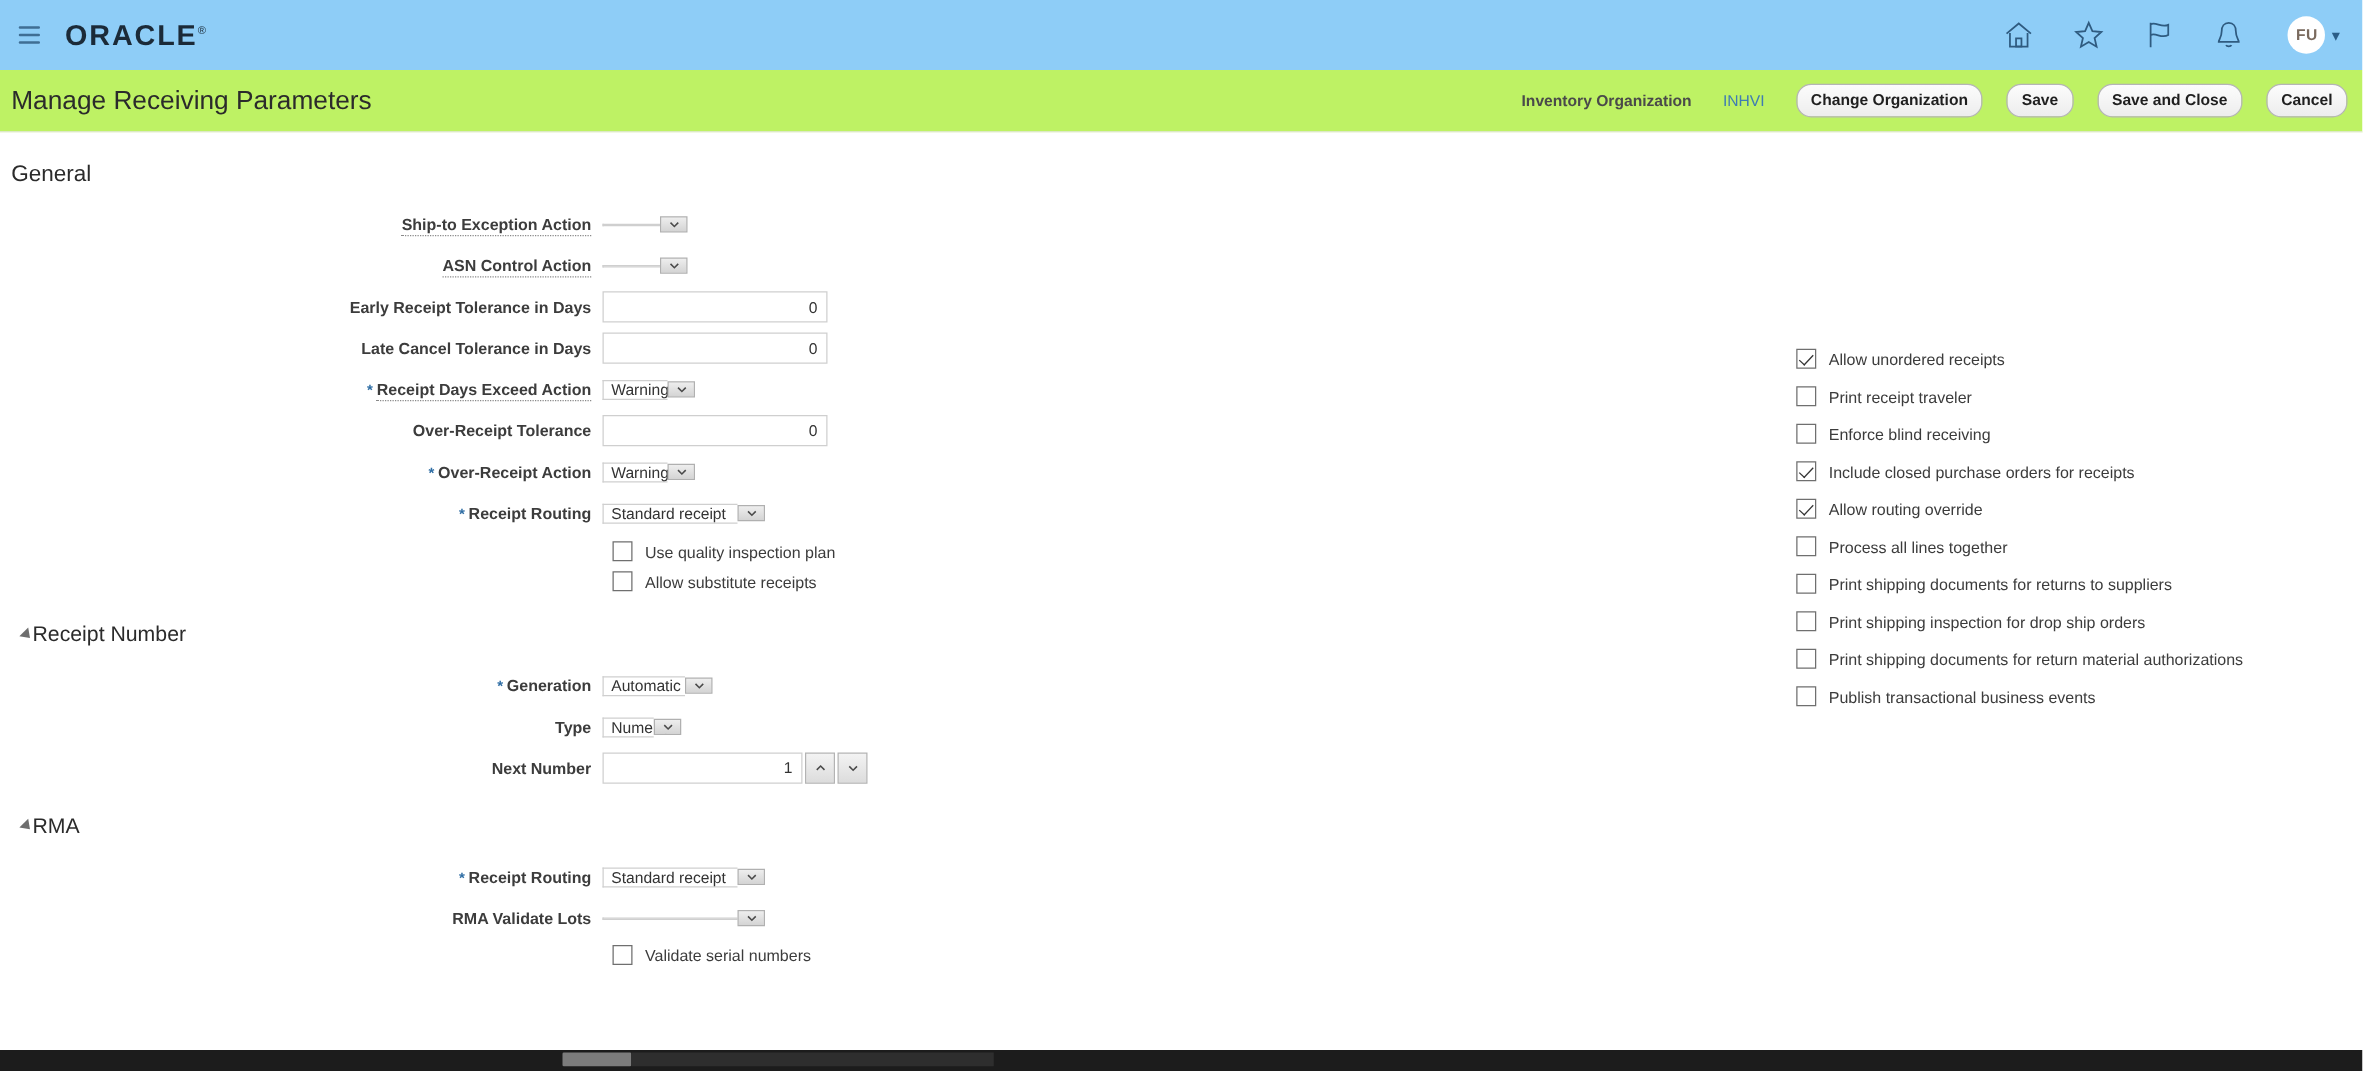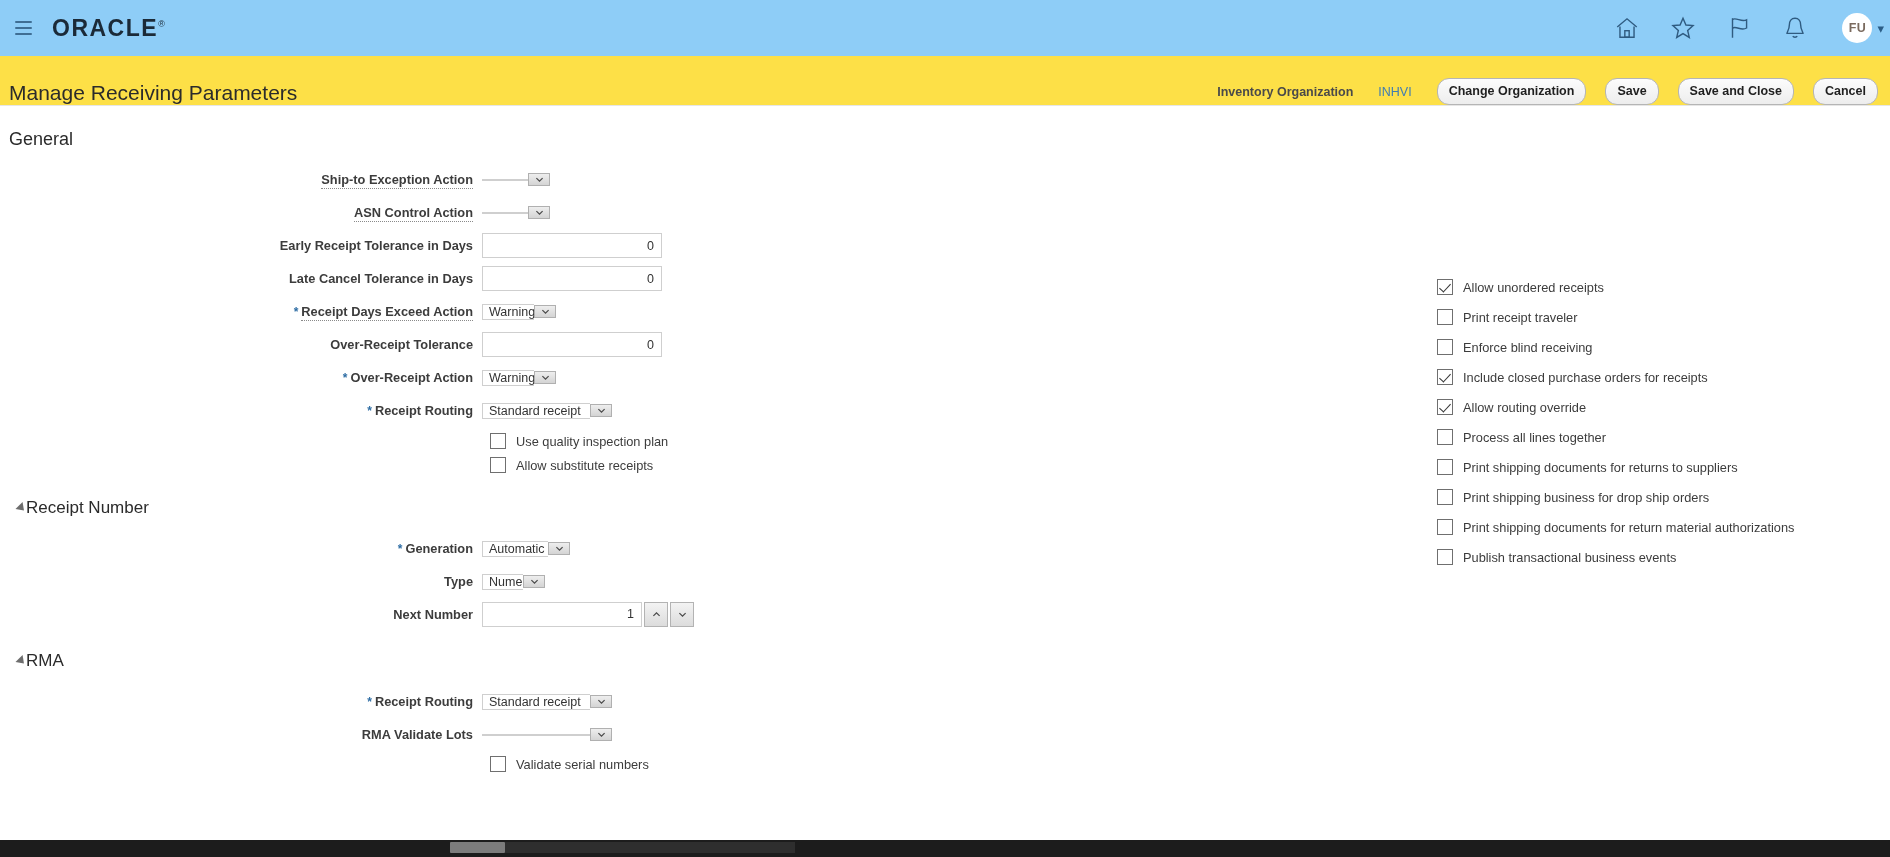--- a/index.html
+++ b/index.html
@@ -33,38 +33,38 @@
     margin-left: 14px;
     font-family: "Liberation Sans", sans-serif;
     font-size: 23px; font-weight: bold; letter-spacing: 1.5px;
     color: #1b2a38; position: relative; user-select:none;
   }
   .oracle-logo .tm {
     font-size: 9px; vertical-align: super; letter-spacing: 0; font-weight: normal;
   }
   .header-right {
     margin-left: auto; display: flex; align-items: center;
-    gap: 30px; padding-right: 6px;
+    gap: 30px; padding-right: 18px;
   }
   .hicon { width: 26px; height: 26px; cursor: pointer; display:block; }
   .hicon svg { display:block; width:26px; height:26px; }
   .avatar-wrap { display:flex; align-items:center; gap:5px; cursor:pointer; margin-left: 4px;}
   .avatar {
     width: 30px; height: 30px; border-radius: 50%;
     background: #ffffff; color: #7a6a5e;
     font-size: 12.5px; font-weight: bold;
     display: flex; align-items: center; justify-content: center;
     letter-spacing: 0.3px;
   }
   .avatar-chev { color:#2b5d87; font-size: 13px; line-height:1; }
 
   
   .page-bar {
     position: absolute; top: 56px; left: 0; width: 1890px; height: 50px;
-    background: #fde047; display: flex; align-items: flex-end;
+    background: #bef264; display: flex; align-items: center;
     border-bottom: 1px solid #e6e6e6;
   }
   .page-title {
     margin-left: 9px; font-size: 21px; color: #2b2b2b; font-weight: normal;
   }
   .page-actions {
     margin-left: auto; display:flex; align-items:center; gap: 19px; padding-right: 12px;
   }
   .org-label { font-size: 12.5px; color:#4a4a4a; font-weight: bold; }
   .org-value { font-size: 12.5px; color: #3f7cb3; margin-left: 6px; margin-right: 6px; }
@@ -435,21 +435,21 @@
         <div class="cb-item">
           <div class="cbox"></div>
           <div class="cb-label">Process all lines together</div>
         </div>
         <div class="cb-item">
           <div class="cbox"></div>
           <div class="cb-label">Print shipping documents for returns to suppliers</div>
         </div>
         <div class="cb-item">
           <div class="cbox"></div>
-          <div class="cb-label">Print shipping business for drop ship orders</div>
+          <div class="cb-label">Print shipping inspection for drop ship orders</div>
         </div>
         <div class="cb-item">
           <div class="cbox"></div>
           <div class="cb-label">Print shipping documents for return material authorizations</div>
         </div>
         <div class="cb-item">
           <div class="cbox"></div>
           <div class="cb-label">Publish transactional business events</div>
         </div>
       </div>

